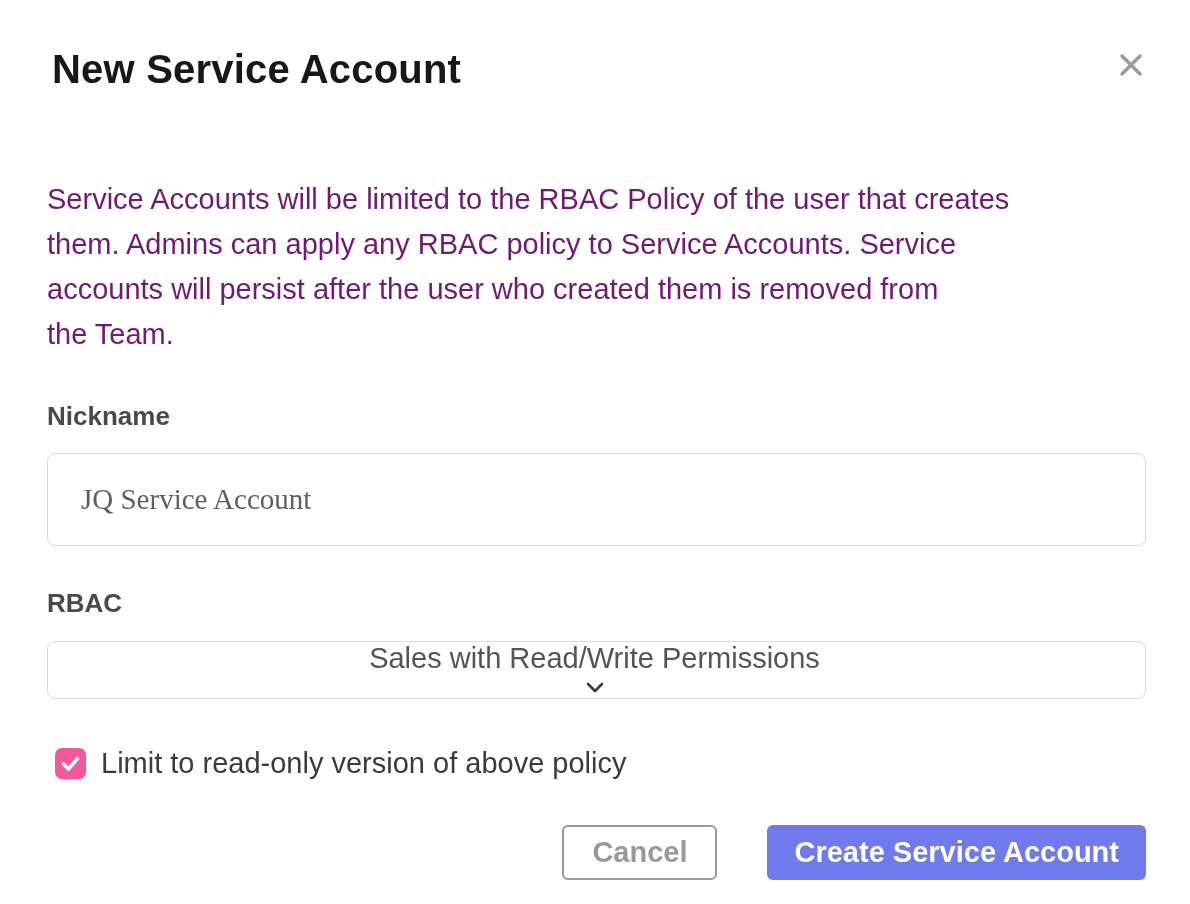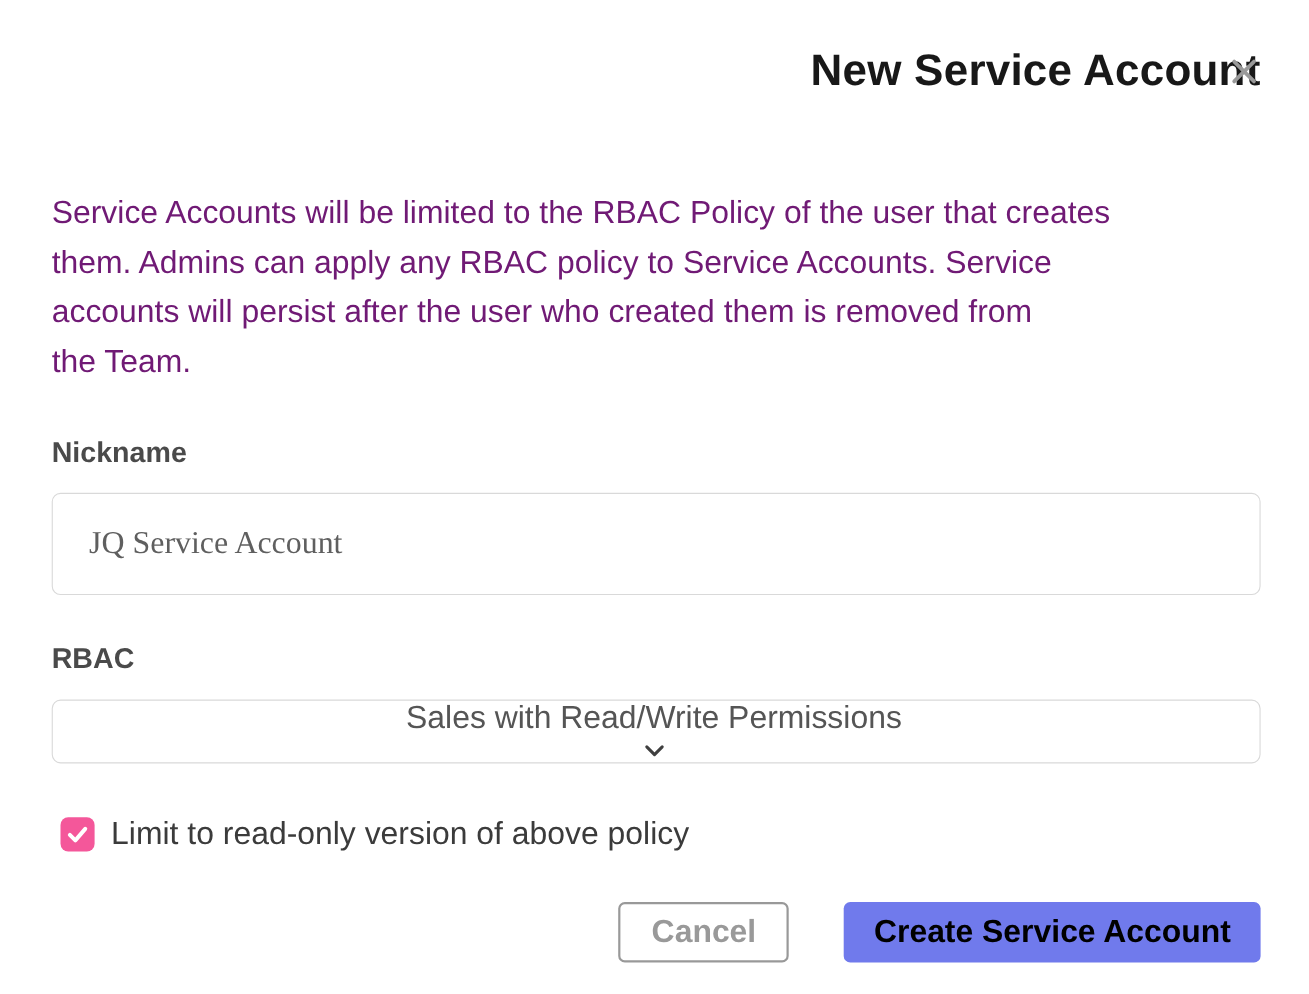--- a/index.html
+++ b/index.html
@@ -12,27 +12,26 @@
     position: relative;
     overflow: hidden;
   }
   .modal {
     width: 100%;
     height: 100%;
     padding: 40px 44px 0 47px;
     position: relative;
   }
   .modal-title {
-    margin: 0;
+    margin: 5px;
     font-size: 40px;
     line-height: 48px;
     font-weight: 700;
     color: #181818;
     letter-spacing: 0.2px;
-    text-align: right;
   }
   .close-btn {
     position: absolute;
     top: 46px;
     right: 40px;
     width: 38px;
     height: 38px;
     display: flex;
     align-items: center;
     justify-content: center;
@@ -146,21 +145,21 @@
   }
   .btn-cancel {
     background: #ffffff;
     border: 2px solid #999999;
     color: #999999;
     padding: 0 28px;
   }
   .btn-create {
     background: var(--primary, #707aec);
     border: none;
-    color: #000000;
+    color: #ffffff;
     padding: 0 27px;
   }
 </style>
 </head>
 <body style="--checkbox-pink: #f4579a; --primary: #707aec;">
 
 <div class="modal">
 
   <h1 class="modal-title">New Service Account</h1>
 

